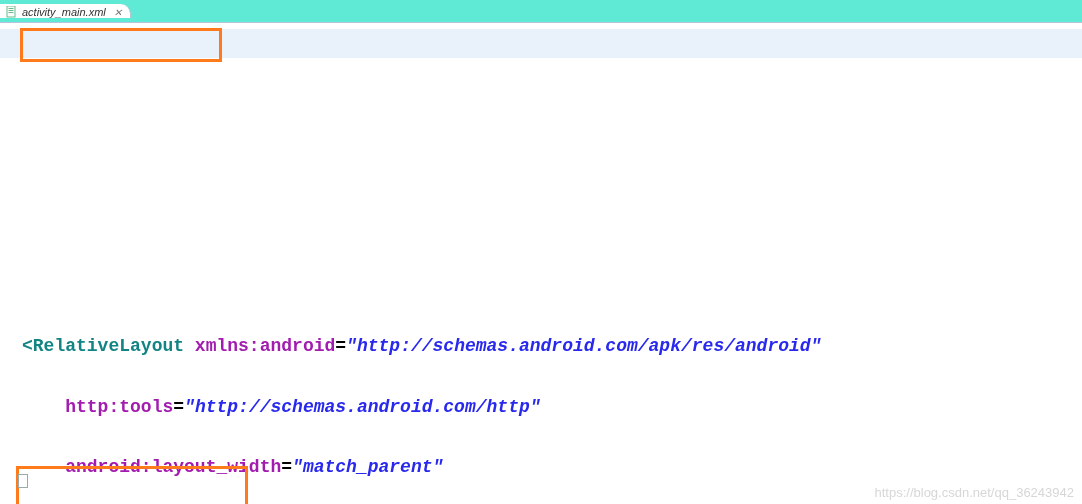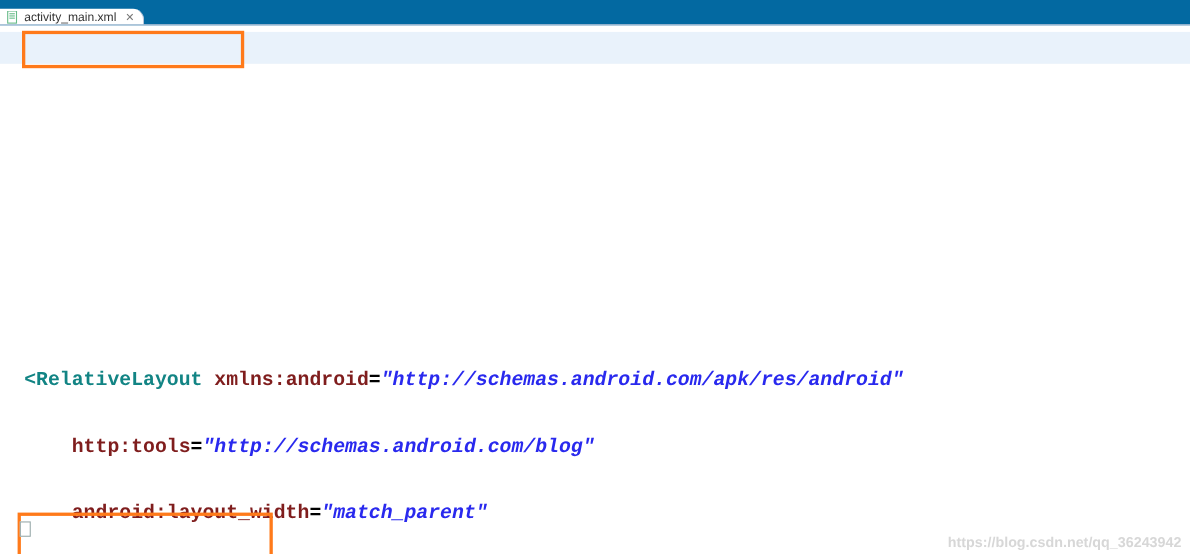--- a/index.html
+++ b/index.html
@@ -8,24 +8,25 @@
     font-family: Consolas, "Courier New", monospace;
     background: #ffffff;
     width: 1082px;
     height: 504px;
     overflow: hidden;
     position: relative;
     font-size: 18px;
   }
   .tabbar {
     height: 22px;
-    background: #0369a1;
+    background: #5eead4;
     border-bottom: 1px solid #b5c4d8;
     display: flex;
-    align-items: flex-end;
+    align-items: center;
+    font-style: italic;
   }
   .tab {
     background: #ffffff;
     border-right: 1px solid #b5c4d8;
     padding: 2px 8px 0 6px;
     display: flex;
     align-items: center;
     gap: 4px;
     font-family: Tahoma, Arial, sans-serif;
     font-size: 11px;
@@ -45,21 +46,21 @@
   }
   .editor {
     padding: 6px 10px 10px 22px;
     line-height: 1.68;
     white-space: pre;
     color: #000;
     font-weight: bold;
     position: relative;
   }
   .tag { color: #128484; }        
-  .attr { color: #7f1d1d; }       
+  .attr { color: #a21caf; }       
   .punc { color: #000; }
   .str { color: #2929ee; font-style: italic; } 
   .hl-line {
     position: absolute;
     left: 0; right: 0;
     height: 29px;
     background: #e9f2fb;
     z-index: 0;
   }
   .code { position: relative; z-index: 1; }
@@ -78,21 +79,21 @@
     z-index: 2;
     box-sizing: border-box;
   }
   .watermark {
     position: absolute;
     right: 8px;
     bottom: 4px;
     font-family: Arial, sans-serif;
     font-size: 13px;
     color: #d7d7d7;
-    font-weight: bold;
+    font-weight: normal;
   }
 </style>
 </head>
 <body>
 
 <div class="tabbar">
   <div class="tab">
     <span class="file-icon">
       <svg viewBox="0 0 12 12">
           <rect x="1" y="0" width="8" height="11" fill="#fff" stroke="#6b8"></rect>
@@ -109,21 +110,21 @@
 <div class="editor">
   <div class="hl-line" style="top:6px;"></div>
 
   
   <div class="box-orange" style="left:20px; top:5px; width:196px; height:28px;"></div>
   <div class="box-orange" style="left:16px; top:443px; width:226px; height:36px;"></div>
   <div class="marker-sq" style="left:18px; top:451px;"></div>
 
   <div class="code">
 <div><span class="tag">&lt;</span><span class="tag">RelativeLayout</span><span> </span><span class="attr">xmlns:android</span><span class="punc">=</span><span class="str">"</span><span class="str">http://schemas.android.com/apk/res/android</span><span class="str">"</span></div>
-<div><span>    </span><span class="attr">http:tools</span><span class="punc">=</span><span class="str">"</span><span class="str">http://schemas.android.com/blog</span><span class="str">"</span></div>
+<div><span>    </span><span class="attr">http:tools</span><span class="punc">=</span><span class="str">"</span><span class="str">http://schemas.android.com/http</span><span class="str">"</span></div>
 <div><span>    </span><span class="attr">android:layout_width</span><span class="punc">=</span><span class="str">"</span><span class="str">match_parent</span><span class="str">"</span></div>
 
 
 
 
 
 
 
 
 

